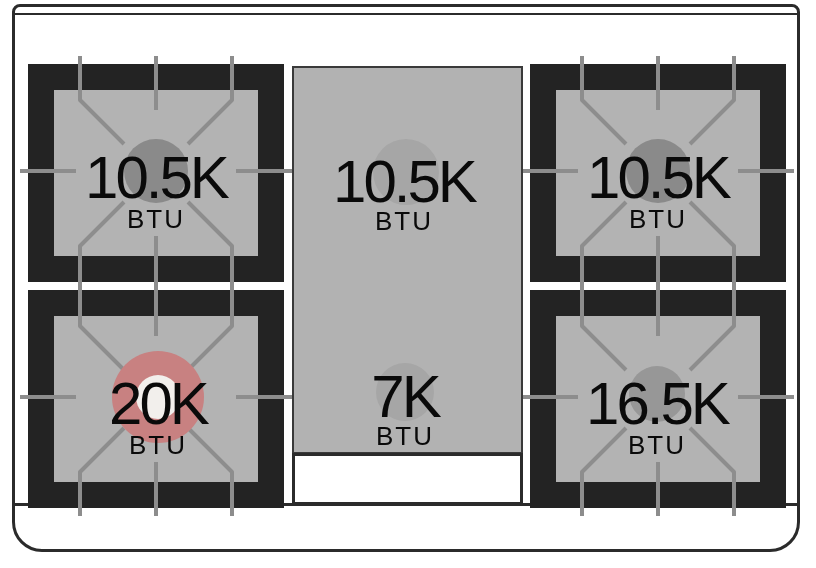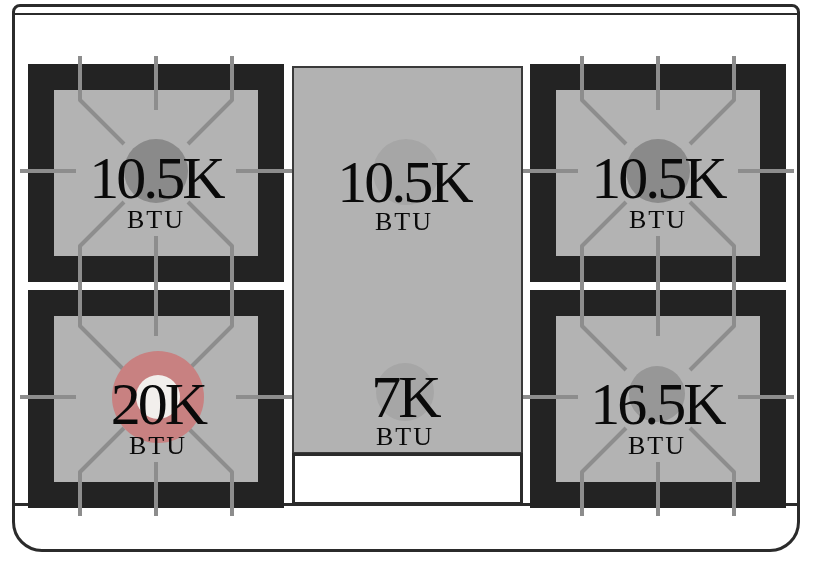--- a/index.html
+++ b/index.html
@@ -1,18 +1,18 @@
 <!DOCTYPE html>
 <html><head>
 <meta charset="utf-8">
 <style>
   html,body{margin:0;padding:0;background:#ffffff;}
   .stage{
     position:relative;width:816px;height:568px;background:#ffffff;
-    font-family:Liberation Serif, serif;overflow:hidden;
+    font-family:Liberation Sans, sans-serif;overflow:hidden;
   }
   .chassis{
     position:absolute;left:12px;top:4px;width:788px;height:548px;
     border:3px solid #2b2b2b;border-radius:8px 8px 30px 30px;box-sizing:border-box;
   }
   .backline{
     position:absolute;left:14px;top:13px;width:784px;height:2px;background:#2b2b2b;
   }
   .frontline{
     position:absolute;left:14px;top:503px;width:784px;height:3px;background:#2b2b2b;

